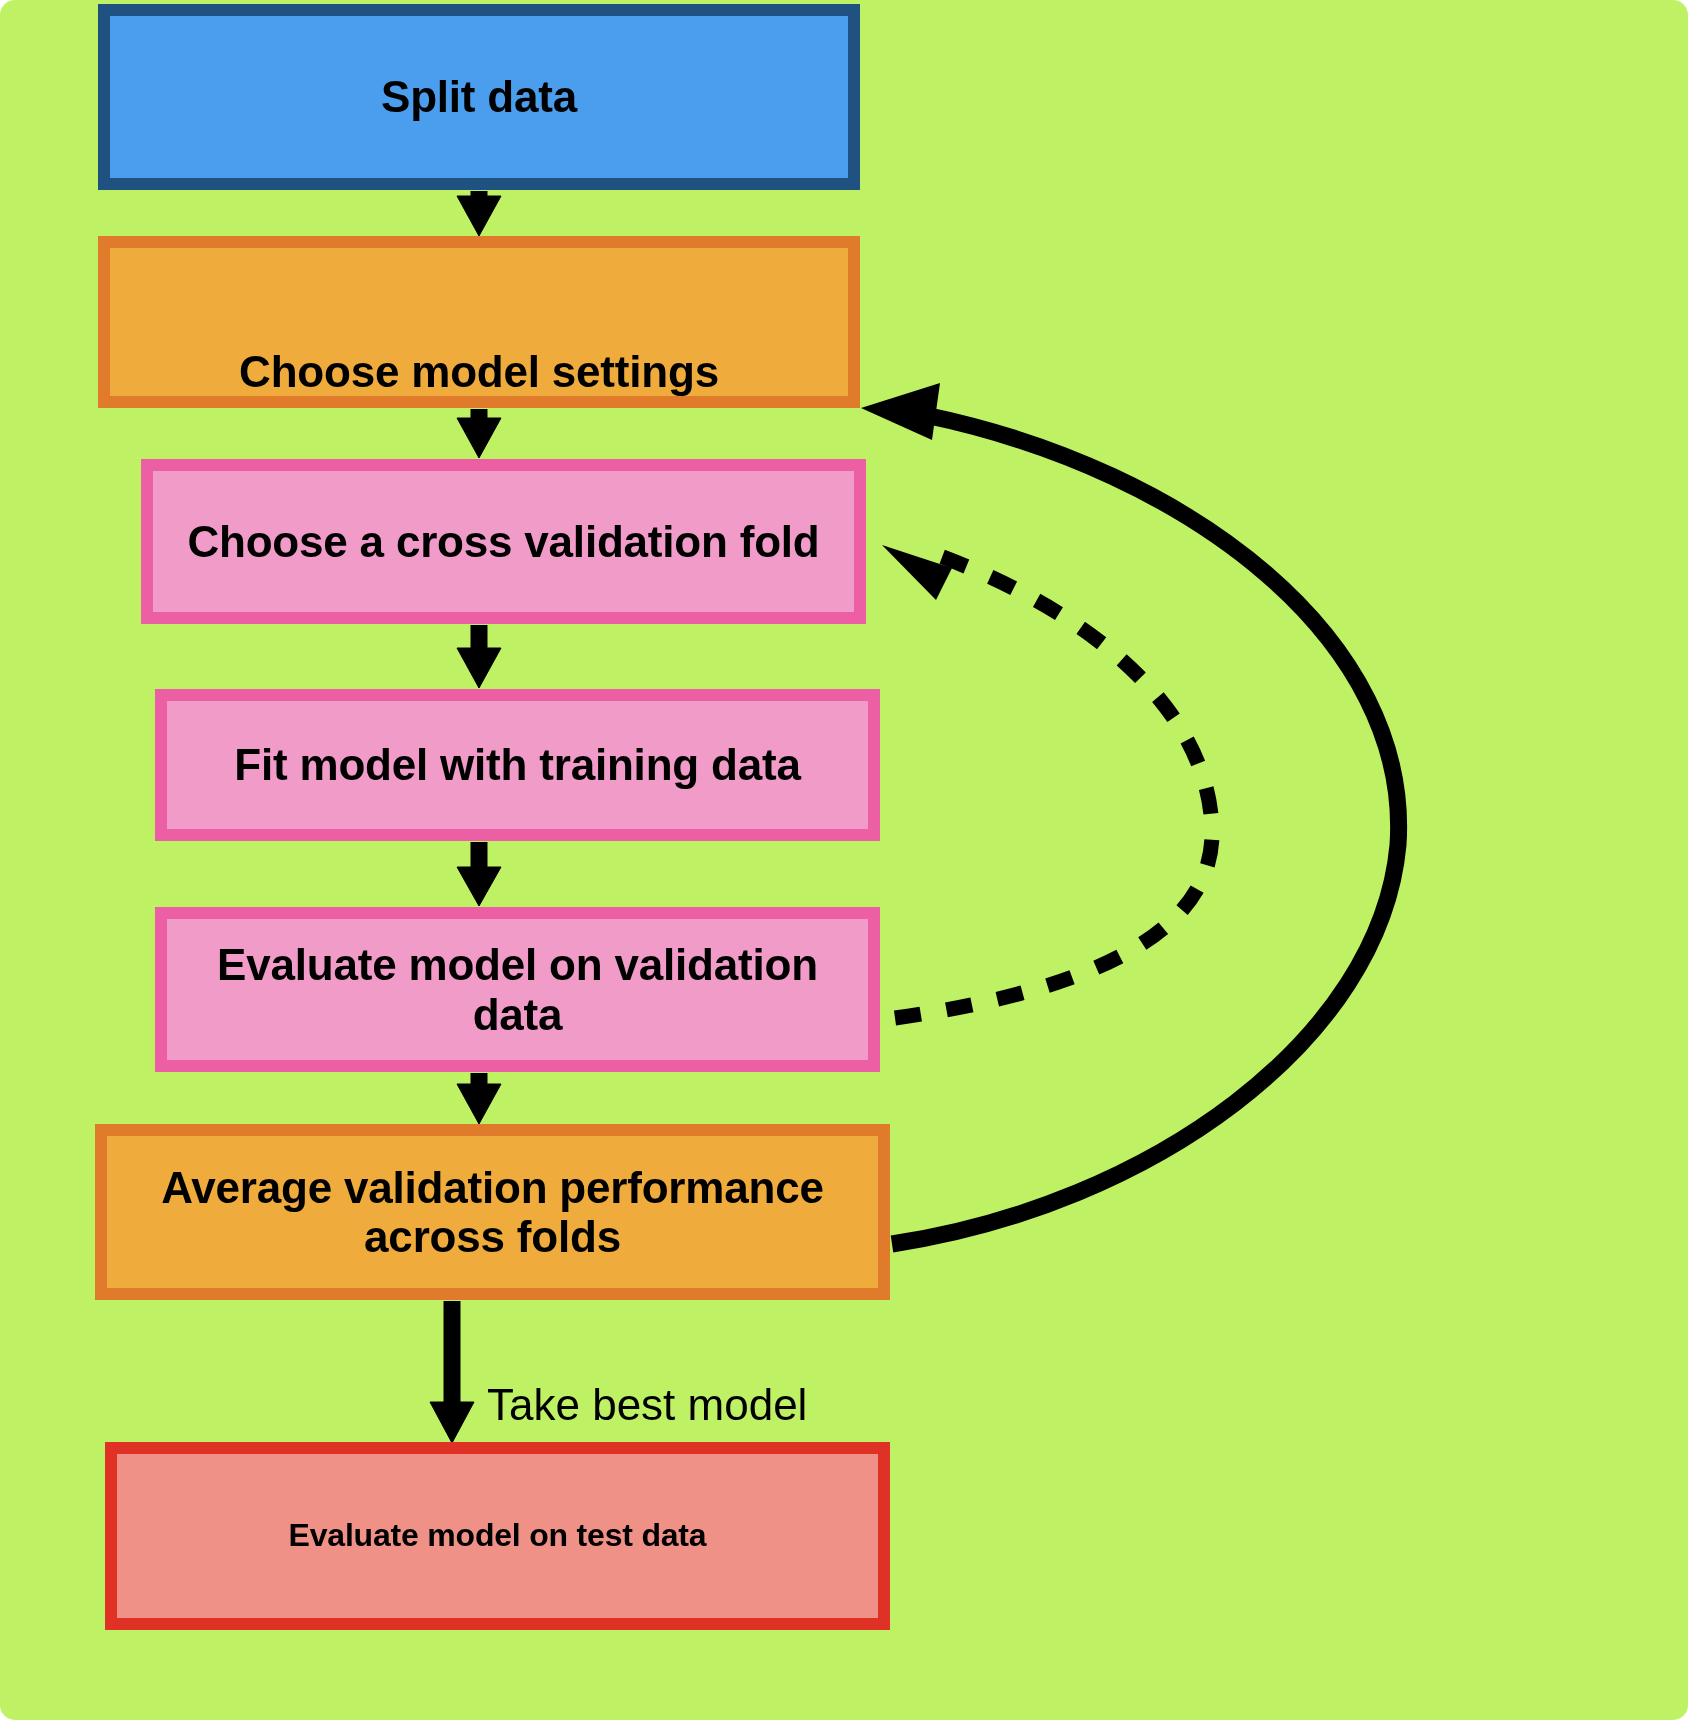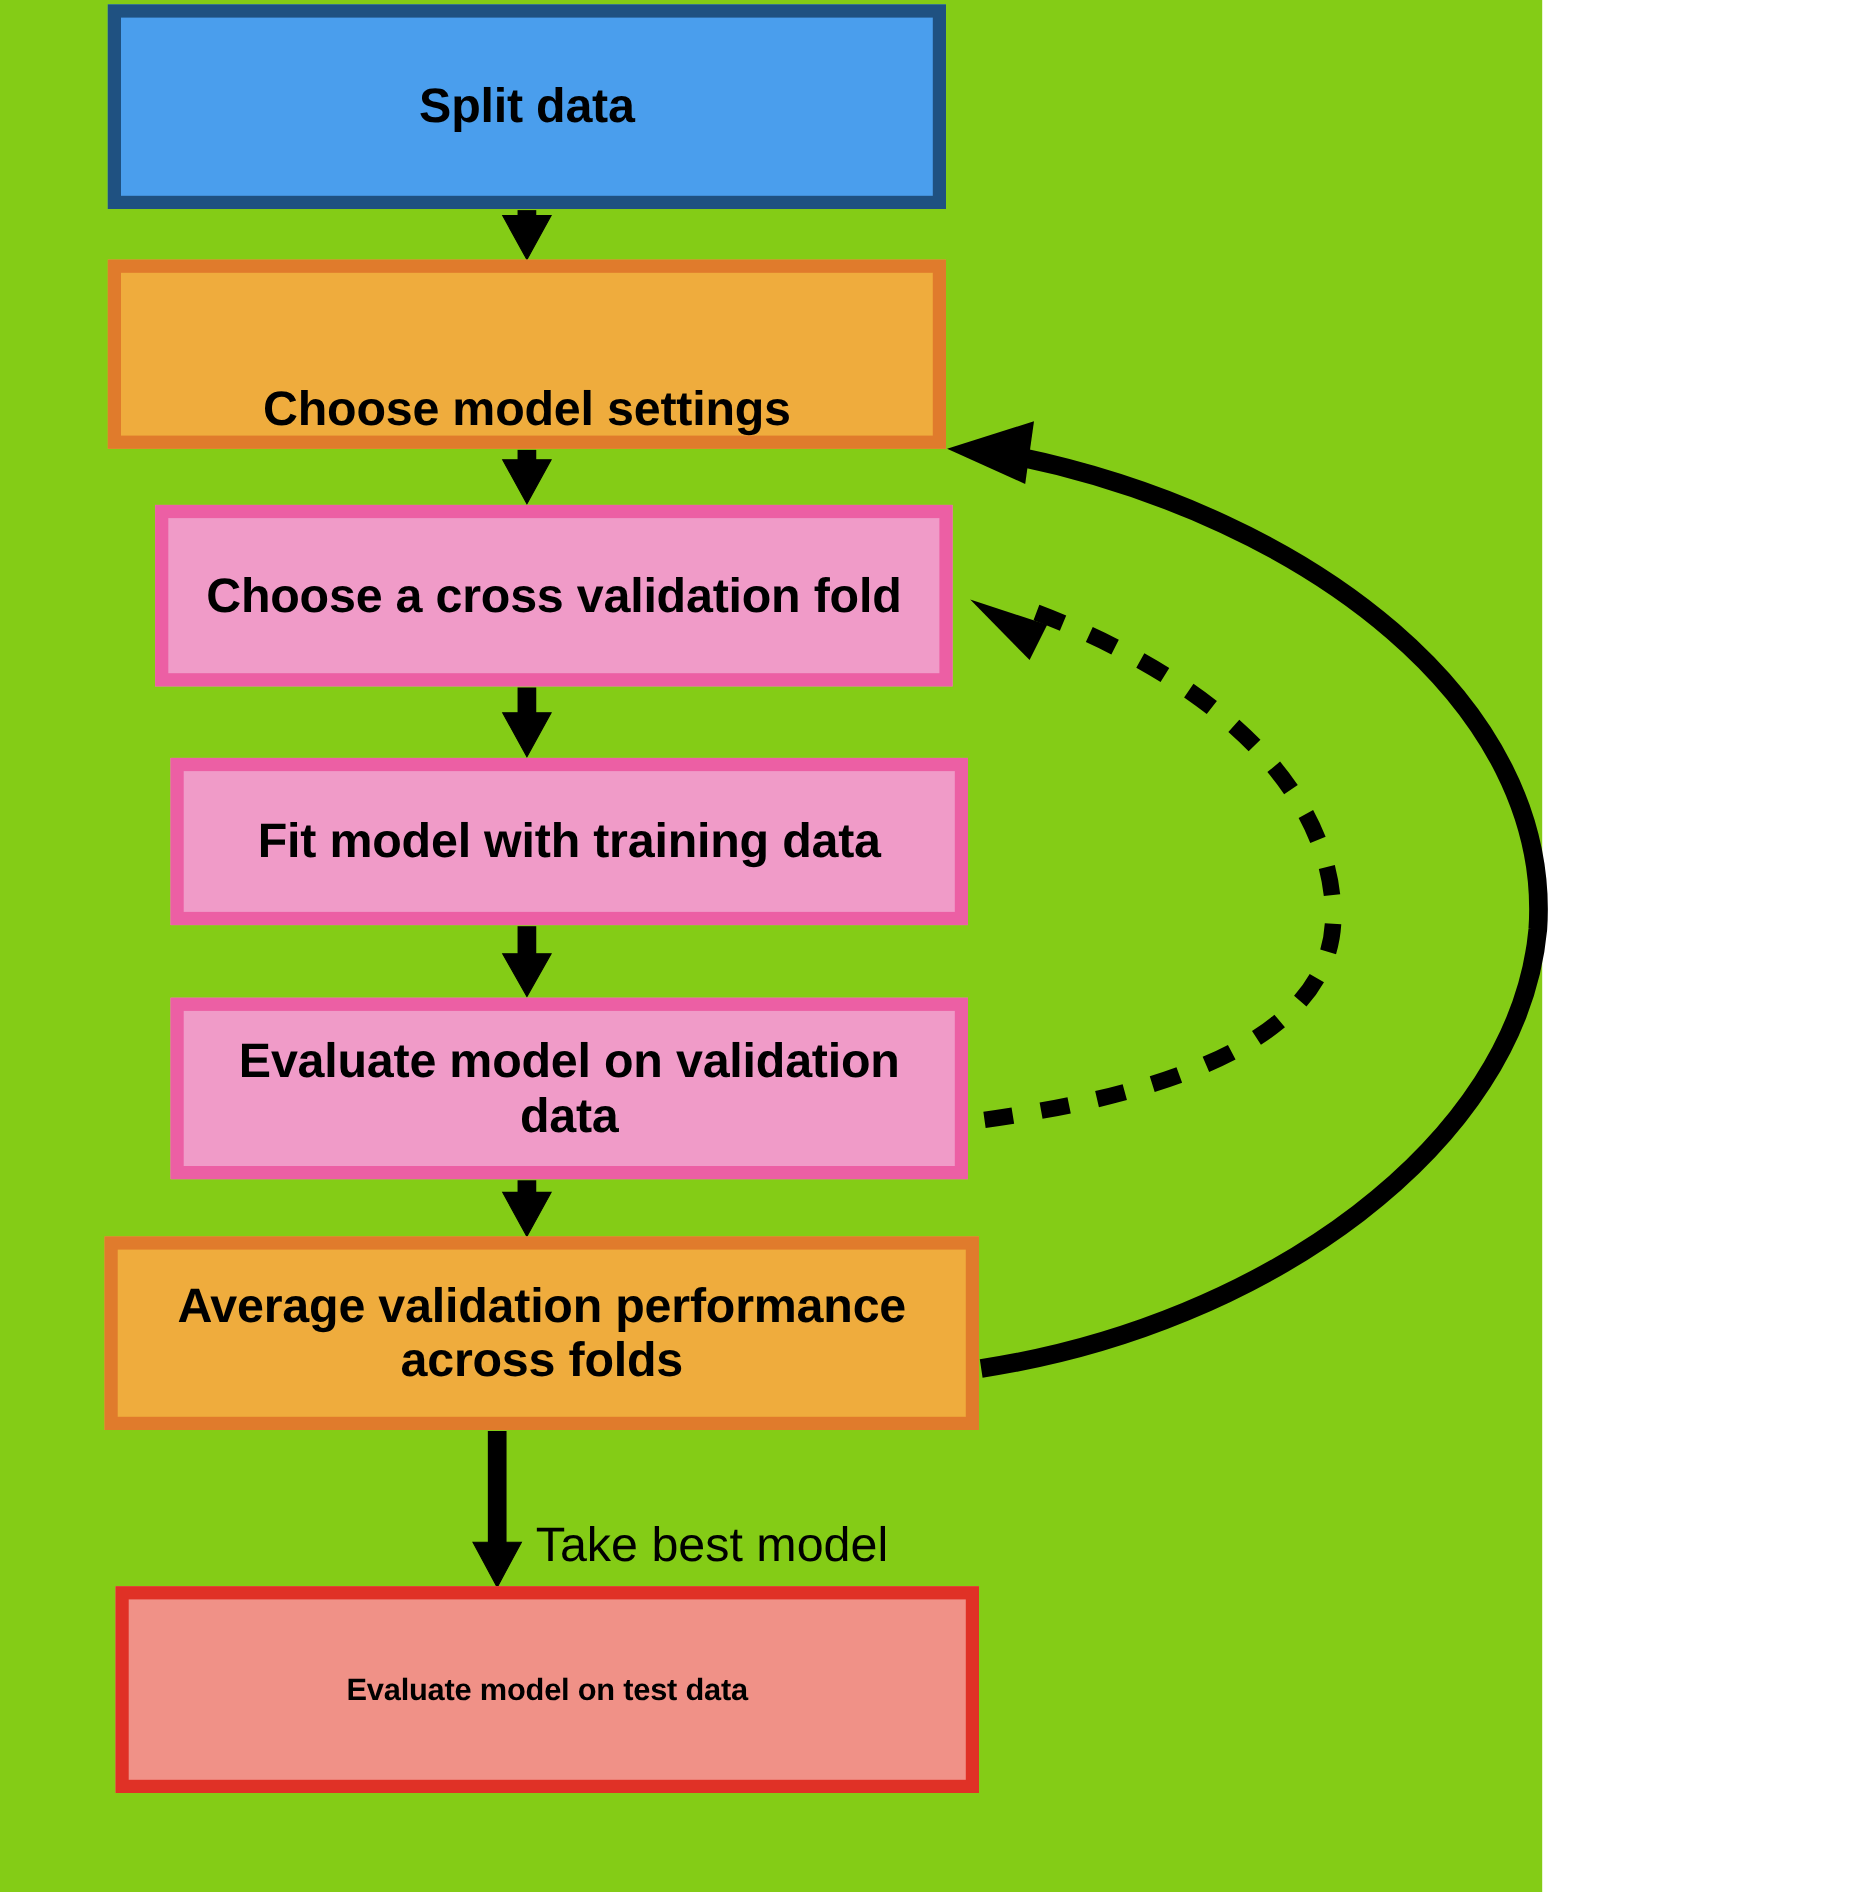--- a/index.html
+++ b/index.html
@@ -8,23 +8,24 @@
     background: #ffffff;
   }
   body {
     width: 1688px;
     height: 1720px;
     font-family: "Liberation Sans", sans-serif;
     overflow: hidden;
   }
   #canvas {
     position: relative;
-    width: 1402px;
+    width: 1688px;
     height: 1720px;
-    background: #84cc16;
+    background: #bef264;
+    border-radius: 15px;
   }
   .node {
     position: absolute;
     box-sizing: border-box;
     display: flex;
     align-items: center;
     justify-content: center;
     text-align: center;
     font-weight: bold;
     color: #000000;
@@ -88,21 +89,21 @@
     text-align: center;
   }
   
   #node-test {
     left: 105px;
     top: 1442px;
     width: 785px;
     height: 188px;
     background: #f09187;
     border: 12px solid #e03126;
-    font-size: 28px;
+    font-size: 32px;
   }
   .edge-label {
     position: absolute;
     color: #000000;
     font-weight: normal;
     line-height: 1.12;
     white-space: pre-line;
   }
   #label-repeat-until {
     left: 1090px;

